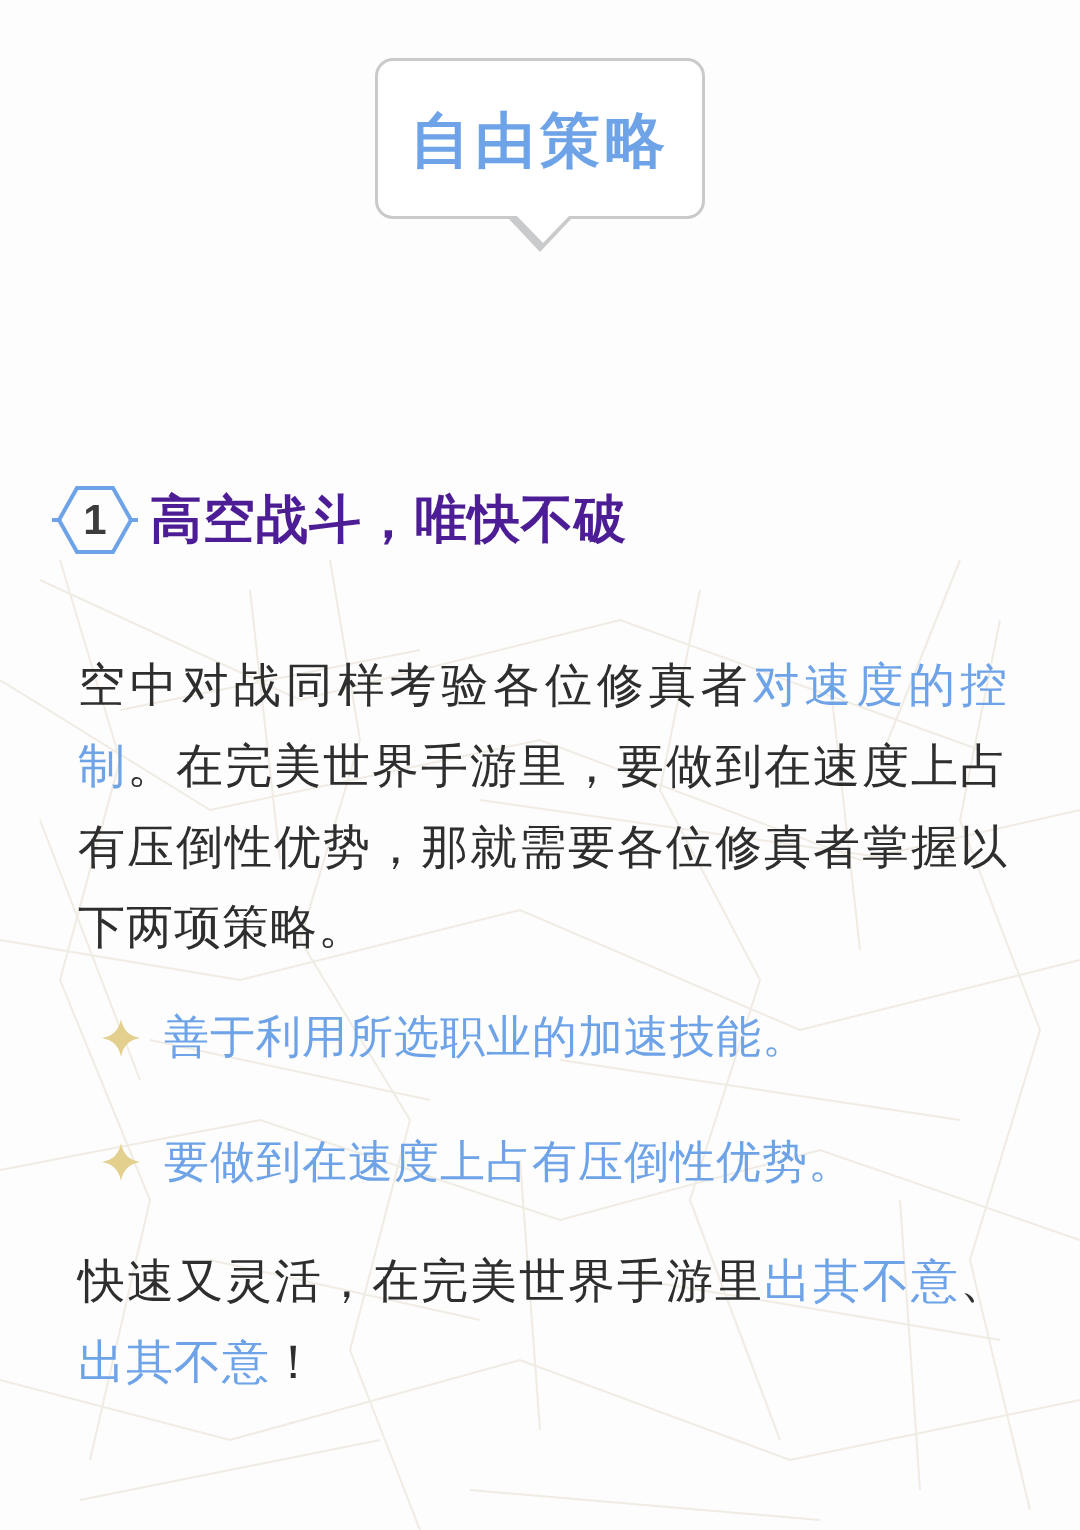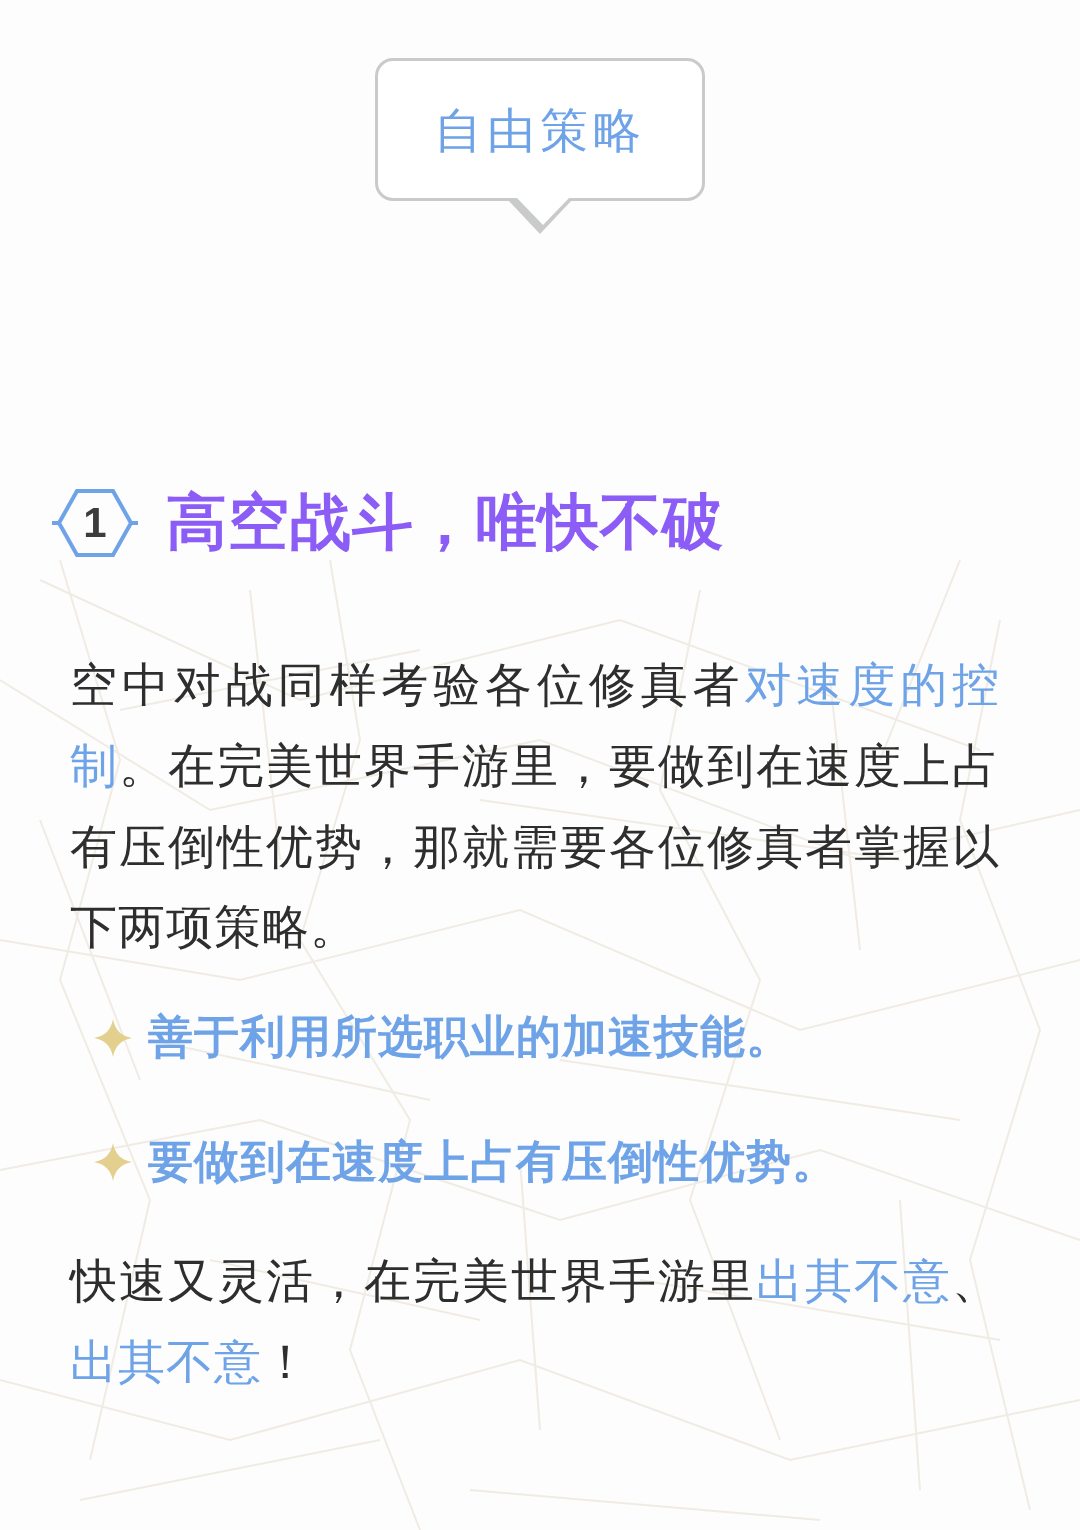--- a/index.html
+++ b/index.html
@@ -48,22 +48,22 @@
     box-sizing: border-box;
     width: 330px;
     padding: 34px 20px 30px 20px;
     border: 3px solid #c9cacb;
     border-radius: 18px;
     background: #ffffff;
     text-align: center;
   }
   .bubble-line {
     color: #6ea3e8;
-    font-size: 48px;
-    font-weight: normal;
+    font-size: 60px;
+    font-weight: bold;
     letter-spacing: 5px;
     line-height: 1.52;
     white-space: nowrap;
   }
   .bubble-tail-outer {
     width: 0;
     height: 0;
     border-left: 32px solid transparent;
     border-right: 32px solid transparent;
     border-top: 34px solid #c9cacb;
@@ -103,32 +103,32 @@
   }
   .hex-num {
     position: relative;
     color: #3c3c3c;
     font-size: 42px;
     font-weight: bold;
     line-height: 1;
     font-family: "Liberation Sans", sans-serif;
   }
   .section-title {
-    font-size: 61px;
+    font-size: 52px;
     font-weight: bold;
-    color: #8b5cf6;
+    color: #4c1d95;
     letter-spacing: 1px;
-    margin-left: 28px;
+    margin-left: 12px;
     white-space: nowrap;
   }
 
   
   .body-block {
     position: absolute;
-    left: 70px;
+    left: 78px;
     top: 645px;
     width: 930px;
   }
   .para {
     font-size: 47px;
     line-height: 1.72;
     color: #2e2e2e;
     letter-spacing: 1px;
     text-align: justify;
     margin: 0;
@@ -151,23 +151,24 @@
   .bullet .spark {
     flex: 0 0 auto;
     width: 42px;
     height: 42px;
     margin-right: 14px;
     position: relative;
   }
   .bullet-text {
     color: #6ea3e8;
     font-size: 45px;
-    font-weight: bold;
+    font-weight: normal;
     letter-spacing: 1px;
     line-height: 1.3;
+    margin-left: 8px;
   }
 
   .closing {
     margin-top: -16px;
   }
 </style>
 </head>
 <body>
 
 <div class="page">

